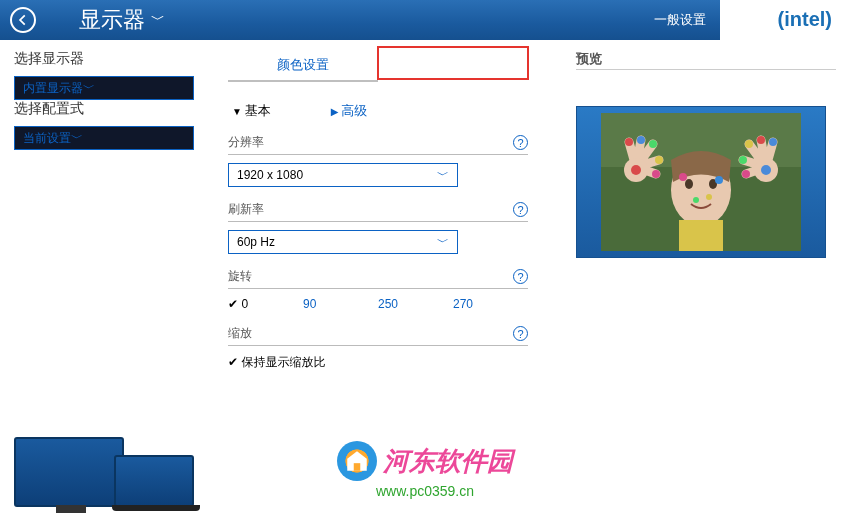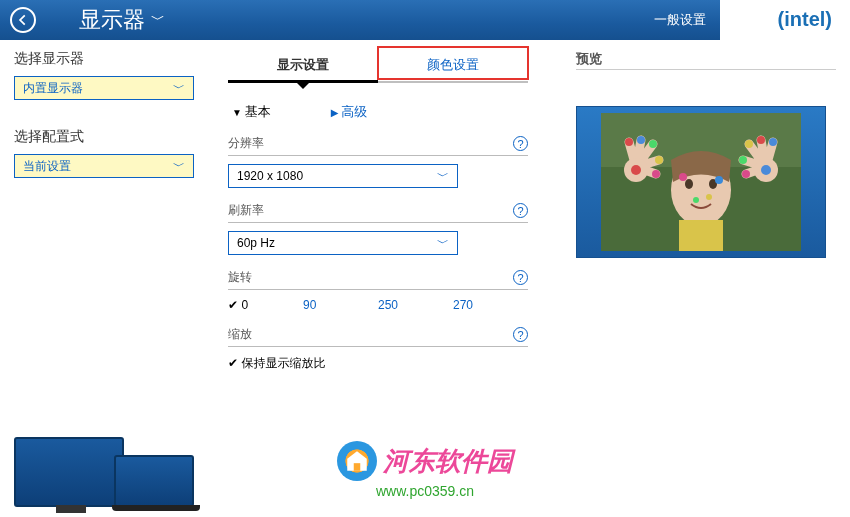--- a/index.html
+++ b/index.html
@@ -10,21 +10,21 @@
   .header-title { font-size: 22px; margin-left: 10px; display: flex; align-items: center; gap: 6px; }
   .header-title .chev { font-size: 14px; }
   .header-right { position: absolute; right: 14px; top: 0; height: 40px; display: flex; align-items: center; font-size: 13px; }
   .intel-logo { position: absolute; right: 18px; top: 8px; color: #1a6fb5; font-weight: bold; font-size: 20px; text-align: center; }
   .intel-logo::before { content: "("; color: #1a6fb5; font-style: normal; }
   .intel-logo::after { content: ")"; color: #1a6fb5; font-style: normal; }
 
   .body-area { display: flex; padding: 10px 14px 0 14px; gap: 24px; }
   .sidebar { width: 180px; }
   .side-label { font-size: 14px; color: #333; margin-bottom: 8px; font-family: "SimSun","NSimSun",serif; }
-  .side-select { width: 100%; height: 24px; border: 1px solid #0b62c4; color: #0b62c4; background: #fef9c3; display: flex; align-items: center; justify-content: space-between; padding: 0 8px; cursor: pointer; margin-bottom: 28px; font-size: 12px; }
+  .side-select { width: 100%; height: 24px; border: 1px solid #0b62c4; color: #0b62c4; background: #0f172a; display: flex; align-items: center; justify-content: flex-start; padding: 0 8px; cursor: pointer; font-size: 12px; }
   .side-select .arrow { color: #0b62c4; }
 
   .main { flex: 1; margin-left: 10px; }
   .tabs { display: flex; }
   .tab { flex: 0 0 150px; text-align: center; padding: 6px 0; font-size: 13px; cursor: pointer; position: relative; }
   .tab.active { border-bottom: 3px solid #000; font-weight: bold; }
   .tab.active::after { content: ""; position: absolute; bottom: -9px; left: 50%; transform: translateX(-50%); width: 0; height: 0; border-left: 7px solid transparent; border-right: 7px solid transparent; border-top: 7px solid #000; }
   .tab.inactive { border-bottom: 2px solid #bfbfbf; color: #0b62c4; }
   .tab-highlight-box { position: absolute; border: 2px solid #e5342e; width: 152px; height: 34px; }
 
@@ -92,21 +92,20 @@
     </div>
     <div class="side-label">选择配置式</div>
     <div class="side-select">
       <span>当前设置</span>
       <span class="arrow">﹀</span>
     </div>
   </div>
 
   <div class="main">
     <div class="tabs" style="position:relative;">
-      <div class="tab active">显示设置</div>
       <div class="tab inactive">颜色设置</div>
       <div class="tab-highlight-box" style="left:149px; top:-4px;"></div>
     </div>
 
     <div class="modes">
       <div class="mode active">基本</div>
       <div class="mode link">高级</div>
     </div>
 
     <div class="section">

